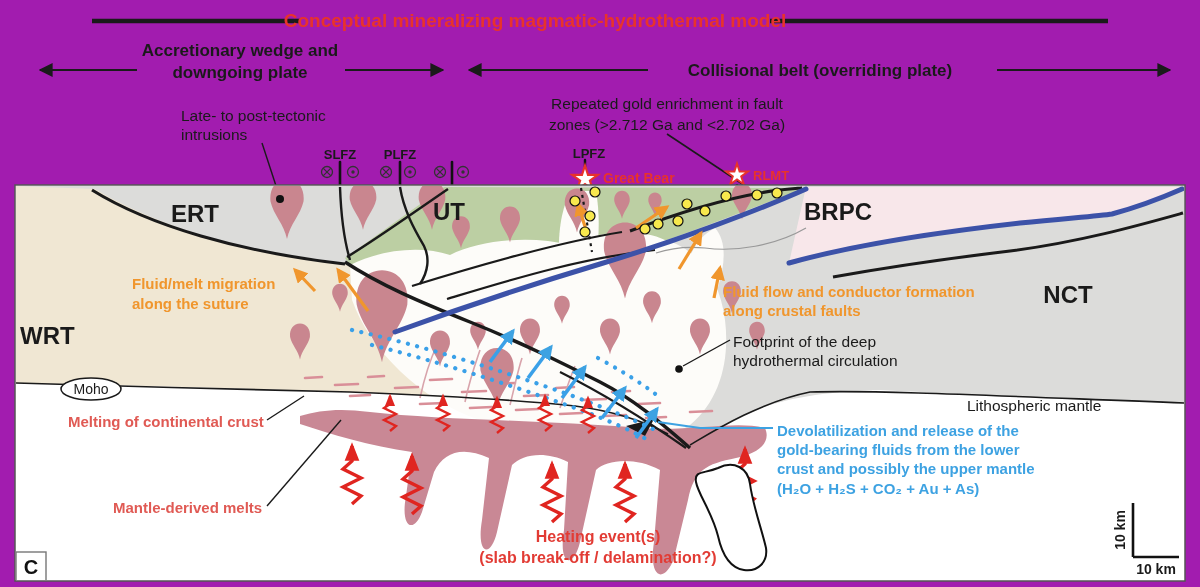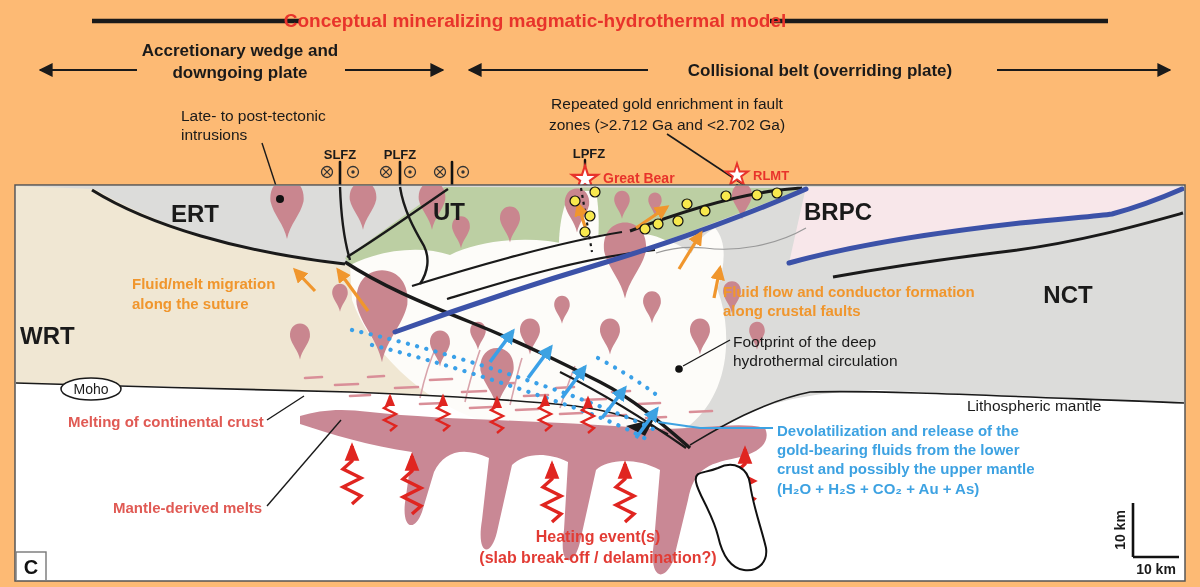--- a/index.html
+++ b/index.html
@@ -1,16 +1,16 @@
 <!DOCTYPE html>
 <html><head>
 <meta charset="utf-8">
 <style>
   html,body{margin:0;padding:0;background:#ffffff;}
-  #fig{position:relative;width:1200px;height:587px;background:#fdba74;overflow:hidden;
+  #fig{position:relative;width:1200px;height:587px;background:#a21caf;overflow:hidden;
        font-family:"Liberation Sans","DejaVu Sans",sans-serif;}
   svg text{font-family:"Liberation Sans","DejaVu Sans",sans-serif;}
   .t-title{font-size:19px;font-weight:700;}
   .t-head{font-size:17px;font-weight:700;fill:#1a1a1a;}
   .t-terrane{font-size:24px;font-weight:700;fill:#1a1a1a;}
   .t-ann{font-size:15.5px;fill:#1a1a1a;}
   .t-fz{font-size:13px;font-weight:700;fill:#1a1a1a;}
   .t-orange{font-size:15px;font-weight:700;fill:#f0962d;}
   .t-blue{font-size:15px;font-weight:700;fill:#3da2e2;}
   .t-rose{font-size:15px;font-weight:700;fill:#e05a54;}

